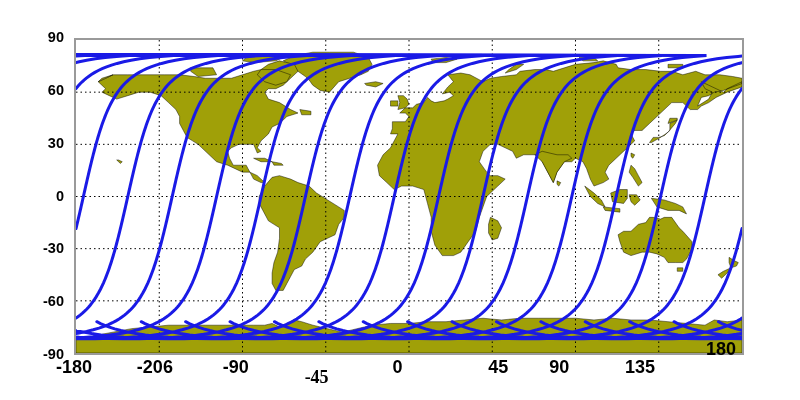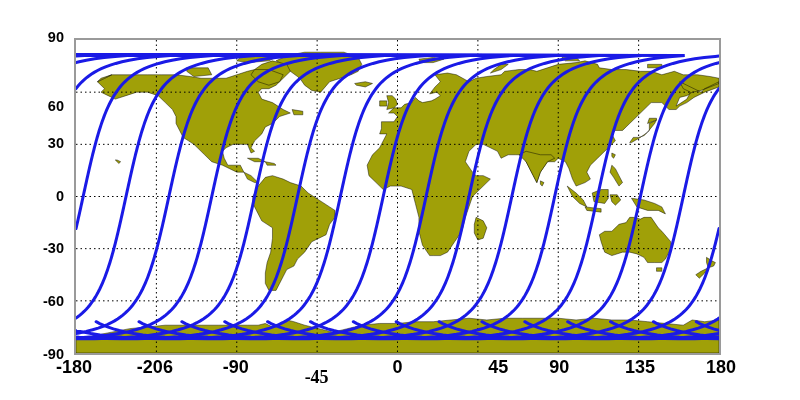--- a/index.html
+++ b/index.html
@@ -7,21 +7,21 @@
     width:800px;height:400px;background:#ffffff;
     font-family:"Liberation Sans","DejaVu Sans",sans-serif;
     overflow:hidden;position:relative;
   }
   #figure{position:absolute;inset:0;}
   #title{
     position:absolute;left:0;top:13px;width:800px;text-align:center;
     font-size:14.5px;font-weight:bold;color:#000;letter-spacing:0.1px;
     white-space:pre;
   }
-  #plot-wrap{position:absolute;left:74px;top:38px;width:647px;height:317px;}
+  #plot-wrap{position:absolute;left:74px;top:38px;width:647px;height:317px;padding-left:23px;}
   #plot-frame{
     position:absolute;inset:0;border:2px solid #9a9a9a;box-sizing:border-box;
     background:#ffffff;overflow:hidden;
   }
   #map-svg{position:absolute;left:0;top:0;width:100%;height:100%;display:block;}
   .ytick-lab{position:absolute;text-align:right;font-size:14.5px;font-weight:bold;color:#000;}
   .xtick-lab{position:absolute;text-align:center;font-size:18px;font-weight:bold;color:#000;}
 </style>
 </head>
 <body>
@@ -108,33 +108,33 @@
             <path d="M180.00 -80.73 L177.89 -80.57 L171.77 -79.92 L166.43 -79.17 L161.79 -78.35 L157.76 -77.46 L154.26 -76.53 L151.21 -75.55 L148.53 -74.54 L146.16 -73.51 L144.07 -72.45 L142.19 -71.37 L140.51 -70.28 L138.99 -69.18 L137.60 -68.06 L136.34 -66.94 L135.18 -65.81 L134.12 -64.67 L133.13 -63.52 L132.22 -62.37 L131.36 -61.22 L130.56 -60.06 L129.81 -58.90 L129.10 -57.73 L128.44 -56.56 L127.80 -55.39 L127.20 -54.22 L126.63 -53.04 L126.08 -51.86 L125.56 -50.68 L125.06 -49.50 L124.58 -48.32 L124.12 -47.13 L123.67 -45.95 L123.24 -44.76 L122.82 -43.58 L122.42 -42.39 L122.03 -41.20 L121.65 -40.01 L121.28 -38.82 L120.92 -37.63 L120.56 -36.43 L120.22 -35.24 L119.88 -34.05 L119.56 -32.86 L119.23 -31.66 L118.92 -30.47 L118.61 -29.27 L118.30 -28.08 L118.00 -26.88 L117.71 -25.68 L117.41 -24.49 L117.13 -23.29 L116.84 -22.09 L116.56 -20.90 L116.29 -19.70 L116.01 -18.50 L115.74 -17.31 L115.47 -16.11 L115.20 -14.91 L114.94 -13.71 L114.68 -12.51 L114.41 -11.31 L114.15 -10.12 L113.90 -8.92 L113.64 -7.72 L113.38 -6.52 L113.13 -5.32 L112.87 -4.12 L112.62 -2.92 L112.36 -1.72 L112.11 -0.52 L111.86 0.68 L111.60 1.87 L111.35 3.07 L111.10 4.27 L110.84 5.47 L110.59 6.67 L110.33 7.87 L110.07 9.07 L109.81 10.27 L109.55 11.47 L109.29 12.66 L109.03 13.86 L108.76 15.06 L108.50 16.26 L108.23 17.46 L107.95 18.65 L107.68 19.85 L107.40 21.05 L107.12 22.25 L106.84 23.44 L106.55 24.64 L106.26 25.84 L105.96 27.03 L105.66 28.23 L105.35 29.42 L105.04 30.62 L104.73 31.81 L104.40 33.01 L104.07 34.20 L103.74 35.39 L103.39 36.59 L103.04 37.78 L102.68 38.97 L102.30 40.16 L101.92 41.35 L101.53 42.54 L101.12 43.73 L100.71 44.91 L100.27 46.10 L99.83 47.28 L99.36 48.47 L98.88 49.65 L98.37 50.83 L97.85 52.01 L97.30 53.19 L96.72 54.36 L96.12 55.54 L95.48 56.71 L94.81 57.88 L94.10 59.04 L93.34 60.20 L92.53 61.36 L91.67 62.52 L90.75 63.67 L89.75 64.81 L88.67 65.95 L87.50 67.08 L86.23 68.20 L84.83 69.32 L83.29 70.42 L81.58 71.51 L79.68 72.58 L77.55 73.64 L75.15 74.67 L72.43 75.68 L69.32 76.65 L65.76 77.58 L61.66 78.46 L56.93 79.27 L51.50 80.01 L45.28 80.65 L38.26 81.16 L30.51 81.54 L22.21 81.75 L13.66 81.79 L5.21 81.66 L-2.81 81.35 L-10.18 80.90 L-16.76 80.31 L-22.55 79.62 L-27.59 78.84 L-31.97 77.99 L-35.76 77.08 L-39.07 76.12 L-41.95 75.13 L-44.50 74.11 L-46.74 73.07 L-48.74 72.00" fill="none" stroke="#1a1ae6" stroke-width="3" stroke-linecap="round" vector-effect="non-scaling-stroke"></path>
             <path d="M-143.52 -81.50 L-151.19 -81.11 L-158.11 -80.57 L-164.23 -79.92 L-169.57 -79.17 L-174.21 -78.35 L-178.24 -77.46 L-180.00 -76.99" fill="none" stroke="#1a1ae6" stroke-width="3" stroke-linecap="round" vector-effect="non-scaling-stroke"></path>
             <path d="M180.00 -76.99 L178.26 -76.53 L175.21 -75.55 L172.53 -74.54 L170.16 -73.51 L168.07 -72.45 L166.19 -71.37 L164.51 -70.28 L162.99 -69.18 L161.60 -68.06 L160.34 -66.94 L159.18 -65.81 L158.12 -64.67 L157.13 -63.52 L156.22 -62.37 L155.36 -61.22 L154.56 -60.06 L153.81 -58.90 L153.10 -57.73 L152.44 -56.56 L151.80 -55.39 L151.20 -54.22 L150.63 -53.04 L150.08 -51.86 L149.56 -50.68 L149.06 -49.50 L148.58 -48.32 L148.12 -47.13 L147.67 -45.95 L147.24 -44.76 L146.82 -43.58 L146.42 -42.39 L146.03 -41.20 L145.65 -40.01 L145.28 -38.82 L144.92 -37.63 L144.56 -36.43 L144.22 -35.24 L143.88 -34.05 L143.56 -32.86 L143.23 -31.66 L142.92 -30.47 L142.61 -29.27 L142.30 -28.08 L142.00 -26.88 L141.71 -25.68 L141.41 -24.49 L141.13 -23.29 L140.84 -22.09 L140.56 -20.90 L140.29 -19.70 L140.01 -18.50 L139.74 -17.31 L139.47 -16.11 L139.20 -14.91 L138.94 -13.71 L138.68 -12.51 L138.41 -11.31 L138.15 -10.12 L137.90 -8.92 L137.64 -7.72 L137.38 -6.52 L137.13 -5.32 L136.87 -4.12 L136.62 -2.92 L136.36 -1.72 L136.11 -0.52 L135.86 0.68 L135.60 1.87 L135.35 3.07 L135.10 4.27 L134.84 5.47 L134.59 6.67 L134.33 7.87 L134.07 9.07 L133.81 10.27 L133.55 11.47 L133.29 12.66 L133.03 13.86 L132.76 15.06 L132.50 16.26 L132.23 17.46 L131.95 18.65 L131.68 19.85 L131.40 21.05 L131.12 22.25 L130.84 23.44 L130.55 24.64 L130.26 25.84 L129.96 27.03 L129.66 28.23 L129.35 29.42 L129.04 30.62 L128.73 31.81 L128.40 33.01 L128.07 34.20 L127.74 35.39 L127.39 36.59 L127.04 37.78 L126.68 38.97 L126.30 40.16 L125.92 41.35 L125.53 42.54 L125.12 43.73 L124.71 44.91 L124.27 46.10 L123.83 47.28 L123.36 48.47 L122.88 49.65 L122.37 50.83 L121.85 52.01 L121.30 53.19 L120.72 54.36 L120.12 55.54 L119.48 56.71 L118.81 57.88 L118.10 59.04 L117.34 60.20 L116.53 61.36 L115.67 62.52 L114.75 63.67 L113.75 64.81 L112.67 65.95 L111.50 67.08 L110.23 68.20 L108.83 69.32 L107.29 70.42 L105.58 71.51 L103.68 72.58 L101.55 73.64 L99.15 74.67 L96.43 75.68 L93.32 76.65 L89.76 77.58 L85.66 78.46 L80.93 79.27 L75.50 80.01 L69.28 80.65 L62.26 81.16 L54.51 81.54 L46.21 81.75 L37.66 81.79 L29.21 81.66 L21.19 81.35 L13.82 80.90 L7.24 80.31 L1.45 79.62 L-3.59 78.84 L-7.97 77.99 L-11.76 77.08 L-15.07 76.12 L-17.95 75.13 L-20.50 74.11 L-22.74 73.07 L-24.74 72.00" fill="none" stroke="#1a1ae6" stroke-width="3" stroke-linecap="round" vector-effect="non-scaling-stroke"></path>
             <path d="M-119.52 -81.50 L-127.19 -81.11 L-134.11 -80.57 L-140.23 -79.92 L-145.57 -79.17 L-150.21 -78.35 L-154.24 -77.46 L-157.74 -76.53 L-160.79 -75.55 L-163.47 -74.54 L-165.84 -73.51 L-167.93 -72.45 L-169.81 -71.37 L-171.49 -70.28 L-173.01 -69.18 L-174.40 -68.06 L-175.66 -66.94 L-176.82 -65.81 L-177.88 -64.67 L-178.87 -63.52 L-179.78 -62.37 L-180.00 -62.08" fill="none" stroke="#1a1ae6" stroke-width="3" stroke-linecap="round" vector-effect="non-scaling-stroke"></path>
             <path d="M180.00 -62.08 L179.36 -61.22 L178.56 -60.06 L177.81 -58.90 L177.10 -57.73 L176.44 -56.56 L175.80 -55.39 L175.20 -54.22 L174.63 -53.04 L174.08 -51.86 L173.56 -50.68 L173.06 -49.50 L172.58 -48.32 L172.12 -47.13 L171.67 -45.95 L171.24 -44.76 L170.82 -43.58 L170.42 -42.39 L170.03 -41.20 L169.65 -40.01 L169.28 -38.82 L168.92 -37.63 L168.56 -36.43 L168.22 -35.24 L167.88 -34.05 L167.56 -32.86 L167.23 -31.66 L166.92 -30.47 L166.61 -29.27 L166.30 -28.08 L166.00 -26.88 L165.71 -25.68 L165.41 -24.49 L165.13 -23.29 L164.84 -22.09 L164.56 -20.90 L164.29 -19.70 L164.01 -18.50 L163.74 -17.31 L163.47 -16.11 L163.20 -14.91 L162.94 -13.71 L162.68 -12.51 L162.41 -11.31 L162.15 -10.12 L161.90 -8.92 L161.64 -7.72 L161.38 -6.52 L161.13 -5.32 L160.87 -4.12 L160.62 -2.92 L160.36 -1.72 L160.11 -0.52 L159.86 0.68 L159.60 1.87 L159.35 3.07 L159.10 4.27 L158.84 5.47 L158.59 6.67 L158.33 7.87 L158.07 9.07 L157.81 10.27 L157.55 11.47 L157.29 12.66 L157.03 13.86 L156.76 15.06 L156.50 16.26 L156.23 17.46 L155.95 18.65 L155.68 19.85 L155.40 21.05 L155.12 22.25 L154.84 23.44 L154.55 24.64 L154.26 25.84 L153.96 27.03 L153.66 28.23 L153.35 29.42 L153.04 30.62 L152.73 31.81 L152.40 33.01 L152.07 34.20 L151.74 35.39 L151.39 36.59 L151.04 37.78 L150.68 38.97 L150.30 40.16 L149.92 41.35 L149.53 42.54 L149.12 43.73 L148.71 44.91 L148.27 46.10 L147.83 47.28 L147.36 48.47 L146.88 49.65 L146.37 50.83 L145.85 52.01 L145.30 53.19 L144.72 54.36 L144.12 55.54 L143.48 56.71 L142.81 57.88 L142.10 59.04 L141.34 60.20 L140.53 61.36 L139.67 62.52 L138.75 63.67 L137.75 64.81 L136.67 65.95 L135.50 67.08 L134.23 68.20 L132.83 69.32 L131.29 70.42 L129.58 71.51 L127.68 72.58 L125.55 73.64 L123.15 74.67 L120.43 75.68 L117.32 76.65 L113.76 77.58 L109.66 78.46 L104.93 79.27 L99.50 80.01 L93.28 80.65 L86.26 81.16 L78.51 81.54 L70.21 81.75 L61.66 81.79 L53.21 81.66 L45.19 81.35 L37.82 80.90 L31.24 80.31 L25.45 79.62 L20.41 78.84 L16.03 77.99 L12.24 77.08 L8.93 76.12 L6.05 75.13 L3.50 74.11 L1.26 73.07 L-0.74 72.00" fill="none" stroke="#1a1ae6" stroke-width="3" stroke-linecap="round" vector-effect="non-scaling-stroke"></path>
           </g>
       </svg>
     </div>
     <div id="ytick-layer">
         <div class="ytick-lab" style="top: -9px; left: -62px; width: 52px;">90</div>
-        <div class="ytick-lab" style="top: 43.8333px; left: -62px; width: 52px; margin-top: 16px;">60</div>
+        <div class="ytick-lab" style="top: 43.8333px; left: -62px; width: 52px;">60</div>
         <div class="ytick-lab" style="top: 96.6667px; left: -62px; width: 52px;">30</div>
         <div class="ytick-lab" style="top: 149.5px; left: -62px; width: 52px;">0</div>
         <div class="ytick-lab" style="top: 202.333px; left: -62px; width: 52px;">-30</div>
         <div class="ytick-lab" style="top: 255.167px; left: -62px; width: 52px;">-60</div>
         <div class="ytick-lab" style="top: 308px; left: -62px; width: 52px;">-90</div>
       </div>
     <div id="xtick-layer">
         <div class="xtick-lab" style="left: -30px; top: 319px; width: 60px;">-180</div>
         <div class="xtick-lab" style="left: 50.875px; top: 319px; width: 60px;">-206</div>
         <div class="xtick-lab" style="left: 131.75px; top: 319px; width: 60px;">-90</div>
         <div class="xtick-lab" style="left: 212.625px; top: 329px; width: 60px; font-family: Liberation Serif, serif;">-45</div>
         <div class="xtick-lab" style="left: 293.5px; top: 319px; width: 60px;">0</div>
         <div class="xtick-lab" style="left: 374.375px; top: 319px; width: 60px; text-align: right;">45</div>
         <div class="xtick-lab" style="left: 455.25px; top: 319px; width: 60px;">90</div>
         <div class="xtick-lab" style="left: 536.125px; top: 319px; width: 60px;">135</div>
-        <div class="xtick-lab" style="left: 617px; top: 319px; width: 60px;">180</div>
+        <div class="xtick-lab" style="left: 617px; top: 301px; width: 60px;">180</div>
       </div>
   </div>
 
 </div>
 
 </body></html>

